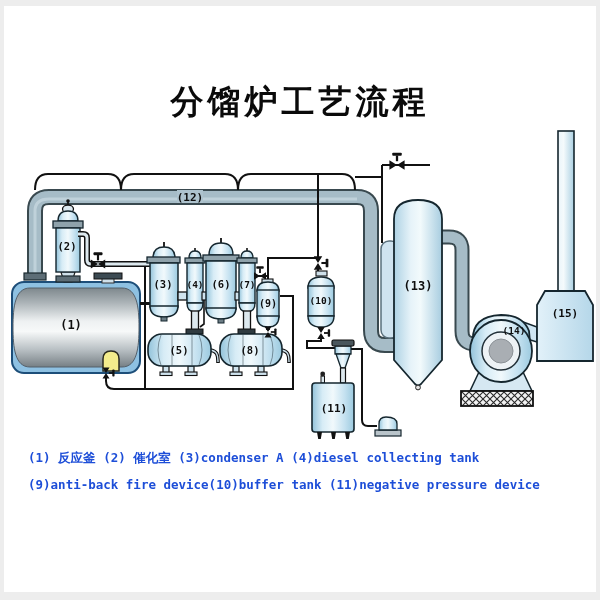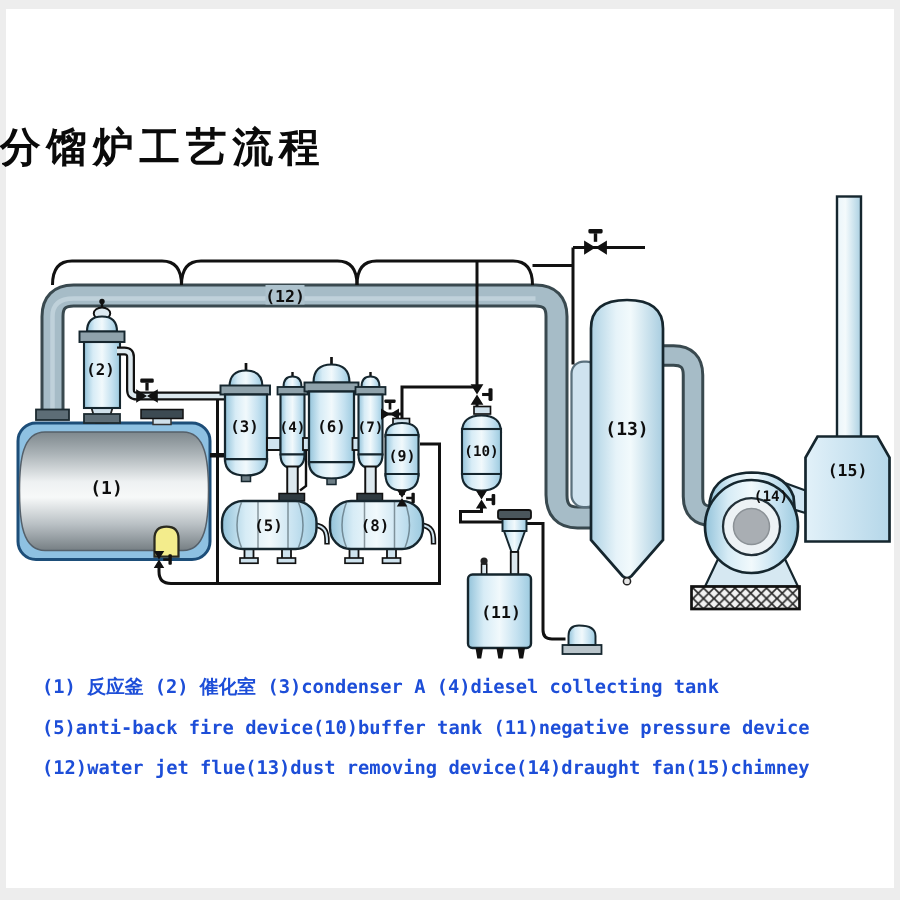--- a/index.html
+++ b/index.html
@@ -6,23 +6,23 @@
   body{
     width:600px;height:600px;position:relative;background:#ffffff;
     font-family:"DejaVu Sans Mono", monospace;overflow:hidden;
   }
   .edge{position:absolute;background:#ededed;}
   .edge.top{left:0;top:0;width:600px;height:6px;}
   .edge.bottom{left:0;top:592px;width:600px;height:8px;}
   .edge.left{left:0;top:0;width:4px;height:600px;}
   .edge.right{left:596px;top:0;width:4px;height:600px;}
   .title{
-    position:absolute;left:0;top:80px;width:600px;
+    position:absolute;left:0;top:80px;width:600px;text-align:center;
     font-family:"DejaVu Sans", "Liberation Sans", sans-serif;
-    font-weight:bold;font-size:27px;letter-spacing:4px;color:#0a0a0a;
+    font-weight:bold;font-size:33px;letter-spacing:4px;color:#0a0a0a;
   }
   .diagram{position:absolute;left:0;top:0;}
   .legend{
     position:absolute;left:28px;top:444px;width:560px;
     font-size:12.5px;font-weight:bold;color:#1d4ed8;line-height:27px;
     white-space:nowrap;letter-spacing:0px;
   }
   svg text{
     font-family:"DejaVu Sans Mono", monospace;
     fill:#0e0e0e;font-weight:bold;
@@ -280,15 +280,14 @@
 
   <g>
     <rect x="558" y="131" width="16" height="161" fill="url(#gStack)" stroke="#15262e" stroke-width="1.6"></rect>
     <path d="M537,361 V305 L545,291 H585 L593,305 V361 Z" fill="url(#gBase)" stroke="#15262e" stroke-width="1.8"></path>
     <text x="565" y="317" font-size="11" text-anchor="middle">(15)</text>
   </g>
 </svg>
 
 <div class="legend">
   <div>(1) 反应釜 (2) 催化室 (3)condenser A (4)diesel collecting tank</div>
-  <div>(5)anti-back fire device(10)buffer tank (11)negative pressure device</div>
-  <div>(12)water jet flue(13)dust removing device(14)draught fan(15)chimney</div>
+  <div>(9)anti-back fire device(10)buffer tank (11)negative pressure device</div>
 </div>
 
 </body></html>

